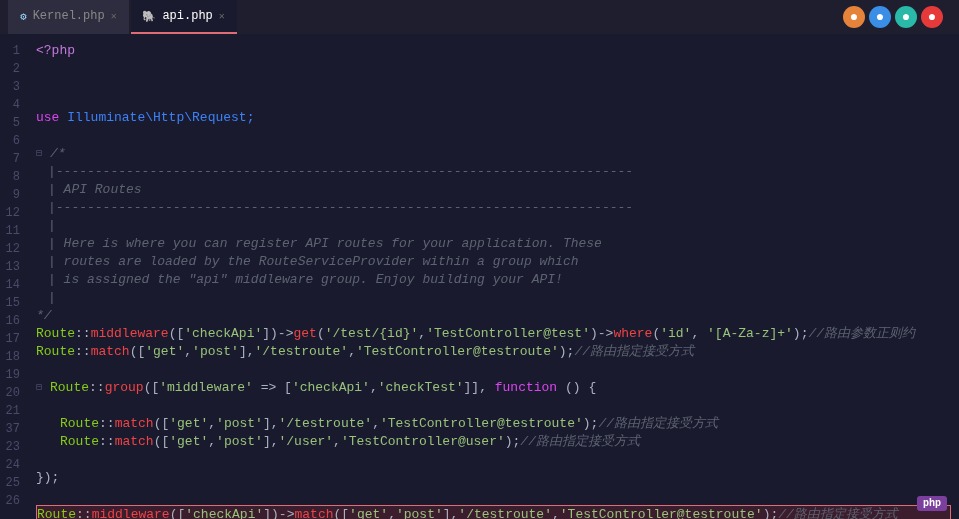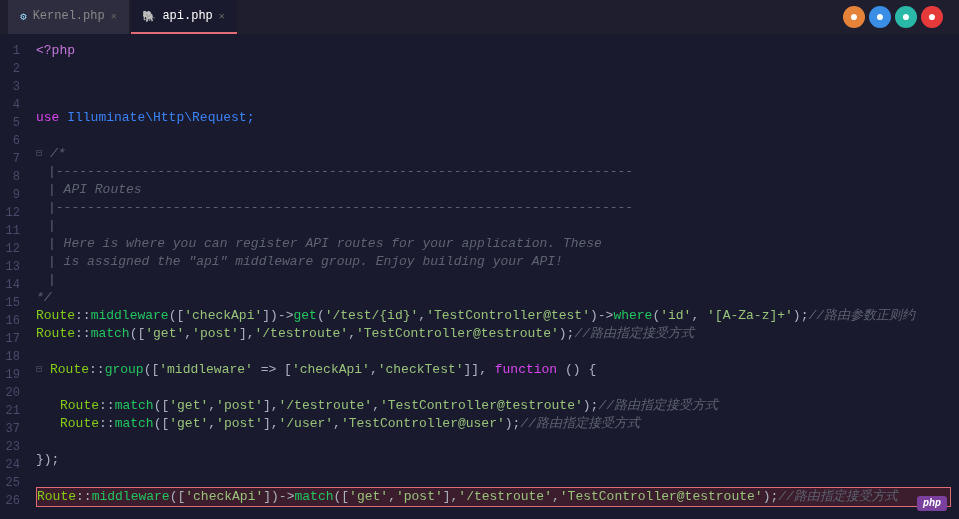--- a/index.html
+++ b/index.html
@@ -96,36 +96,35 @@
       margin-right: 2px;
       display: inline-block;
       width: 12px;
     }
 
     
     .kw-use { color: #d946ef; }
     .kw-route { color: #84cc16; }
     .kw-string { color: #98c379; }
     .kw-comment { color: #5c6370; font-style: italic; }
-    .kw-method { color: #22c55e; }
+    .kw-method { color: #ef4444; }
     .kw-ns { color: #3b82f6; margin-top: 31px; }
     .kw-normal { color: #abb2bf; }
 
     .php-tag { color: #c678dd; }
 
     .bottom-badge {
       position: fixed;
       bottom: 8px;
       right: 12px;
       background: #7b3f9e;
       color: white;
       font-size: 10px;
       padding: 2px 6px;
       border-radius: 3px;
-      font-style: italic;
       font-weight: bold;
     }
 
     .top-right-icons {
       margin-left: auto;
       display: flex;
       align-items: center;
       gap: 4px;
       padding-right: 8px;
     }
@@ -229,20 +228,23 @@
     </div>
 
     <div class="code-line">
       <span style="display:inline-block;width:12px;"></span><span class="kw-comment">|</span>
     </div>
 
     <div class="code-line">
       <span style="display:inline-block;width:12px;"></span><span class="kw-comment">| Here is where you can register API routes for your application. These</span>
     </div>
 
+    <div class="code-line">
+      <span style="display:inline-block;width:12px;"></span><span class="kw-comment">| routes are loaded by the RouteServiceProvider within a group which</span>
+    </div>
 
     <div class="code-line">
       <span style="display:inline-block;width:12px;"></span><span class="kw-comment">| is assigned the "api" middleware group. Enjoy building your API!</span>
     </div>
 
     <div class="code-line">
       <span style="display:inline-block;width:12px;"></span><span class="kw-comment">|</span>
     </div>
 
     <div class="code-line">

